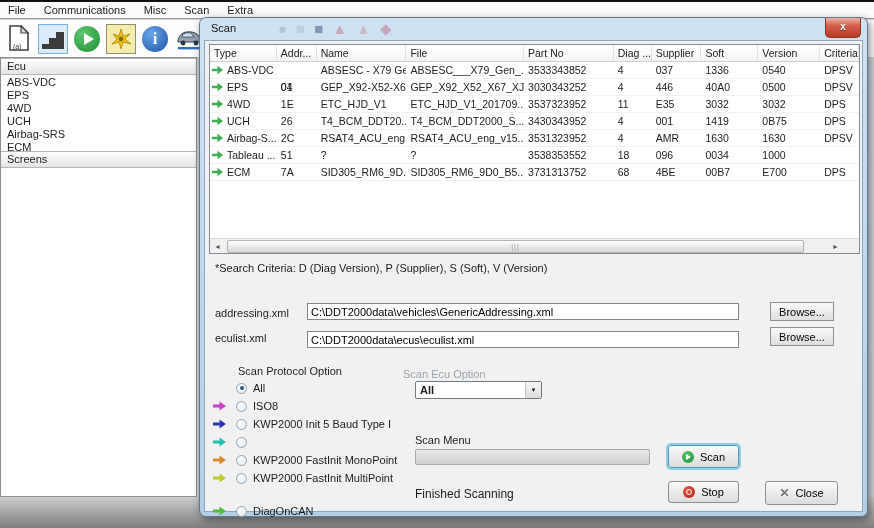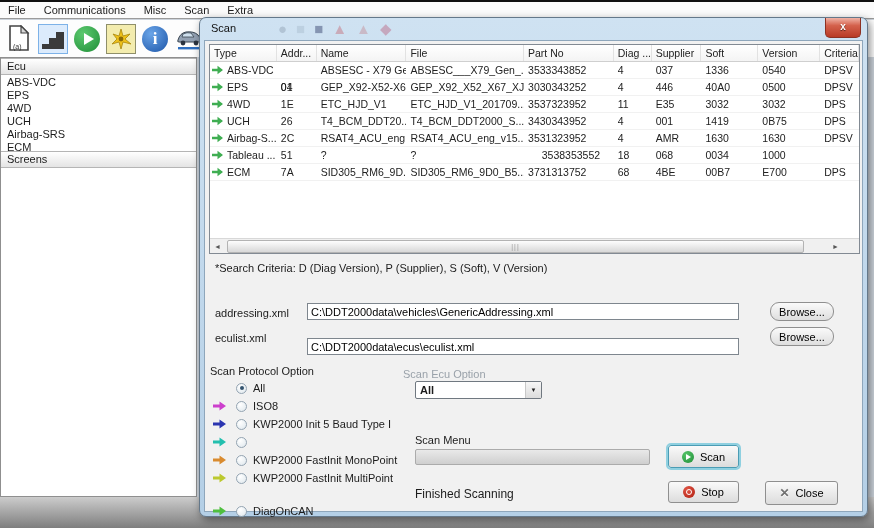--- a/index.html
+++ b/index.html
@@ -69,27 +69,27 @@
   
   .note{position:absolute;left:10px;white-space:nowrap;}
   #note-0{top:221px;}
   #note-1{top:240px;}
 
   
   .file-label{position:absolute;left:10px;white-space:nowrap;}
   #addr-label{top:266px;} #ecu-label{top:291px;}
   .file-input{position:absolute;left:102px;width:424px;height:15px;border:1px solid #7e868e;background:#fff;
               font-family:"Liberation Sans",sans-serif;font-size:11px;padding:0 3px;}
-  #addr-input{top:262px;} #ecu-input{top:297px;}
+  #addr-input{top:262px;} #ecu-input{top:290px;}
   .browse-btn{position:absolute;left:565px;width:64px;height:19px;background:linear-gradient(#fafafa,#dedede);
-              border:1px solid #8f8f8f;border-radius:9px;font-family:"Liberation Sans",sans-serif;font-size:11px;cursor:pointer;}
+              border:1px solid #8f8f8f;border-radius:0;font-family:"Liberation Sans",sans-serif;font-size:11px;cursor:pointer;}
   #addr-browse{top:261px;} #ecu-browse{top:286px;}
 
   
-  #protocol-title{position:absolute;left:5px;top:324px;}
+  #protocol-title{position:absolute;left:33px;top:324px;}
   .proto-row{position:absolute;left:8px;height:16px;display:flex;align-items:center;}
   .proto-arrow{width:13px;height:12px;flex:none;clip-path:polygon(0% 38%,50% 38%,50% 12%,100% 50%,50% 88%,50% 62%,0% 62%);}
   .proto-spacer{width:13px;flex:none;}
   .radio{width:11px;height:11px;border-radius:50%;border:1px solid #94a4b2;background:radial-gradient(circle at 35% 30%,#ffffff,#dde6ec);
          margin-left:10px;flex:none;box-sizing:border-box;}
   .radio.sel{position:relative;}
   .radio.sel::after{content:'';position:absolute;left:2.5px;top:2.5px;width:4px;height:4px;border-radius:50%;background:#33536e;}
   .proto-label{margin-left:6px;white-space:nowrap;}
 
   
@@ -283,23 +283,23 @@
               <div class="td" style="width: 57px;">1630</div>
               <div class="td" style="width: 62px;">1630</div>
               <div class="td" style="width: 39px;">DPSV</div>
             </div>
             <div class="tr">
               <div class="row-arrow" style="width: 11px; background: rgb(63, 174, 82);"></div>
               <div class="td" style="width: 54px;">Tableau ...</div>
               <div class="td" style="width: 40px;">51</div>
               <div class="td" style="width: 90px;">?</div>
               <div class="td" style="width: 118px;">?</div>
-              <div class="td" style="width: 90px; text-align: center;">3538353552</div>
+              <div class="td" style="width: 90px;">3538353552</div>
               <div class="td" style="width: 38px;">18</div>
-              <div class="td" style="width: 50px;">068</div>
+              <div class="td" style="width: 50px;">096</div>
               <div class="td" style="width: 57px;">0034</div>
               <div class="td" style="width: 62px;">1000</div>
               <div class="td" style="width: 39px;"></div>
             </div>
             <div class="tr">
               <div class="row-arrow" style="width: 11px; background: rgb(63, 174, 82);"></div>
               <div class="td" style="width: 54px;">ECM</div>
               <div class="td" style="width: 40px;">7A</div>
               <div class="td" style="width: 90px;">SID305_RM6_9D...</div>
               <div class="td" style="width: 118px;">SID305_RM6_9D0_B5...</div>

